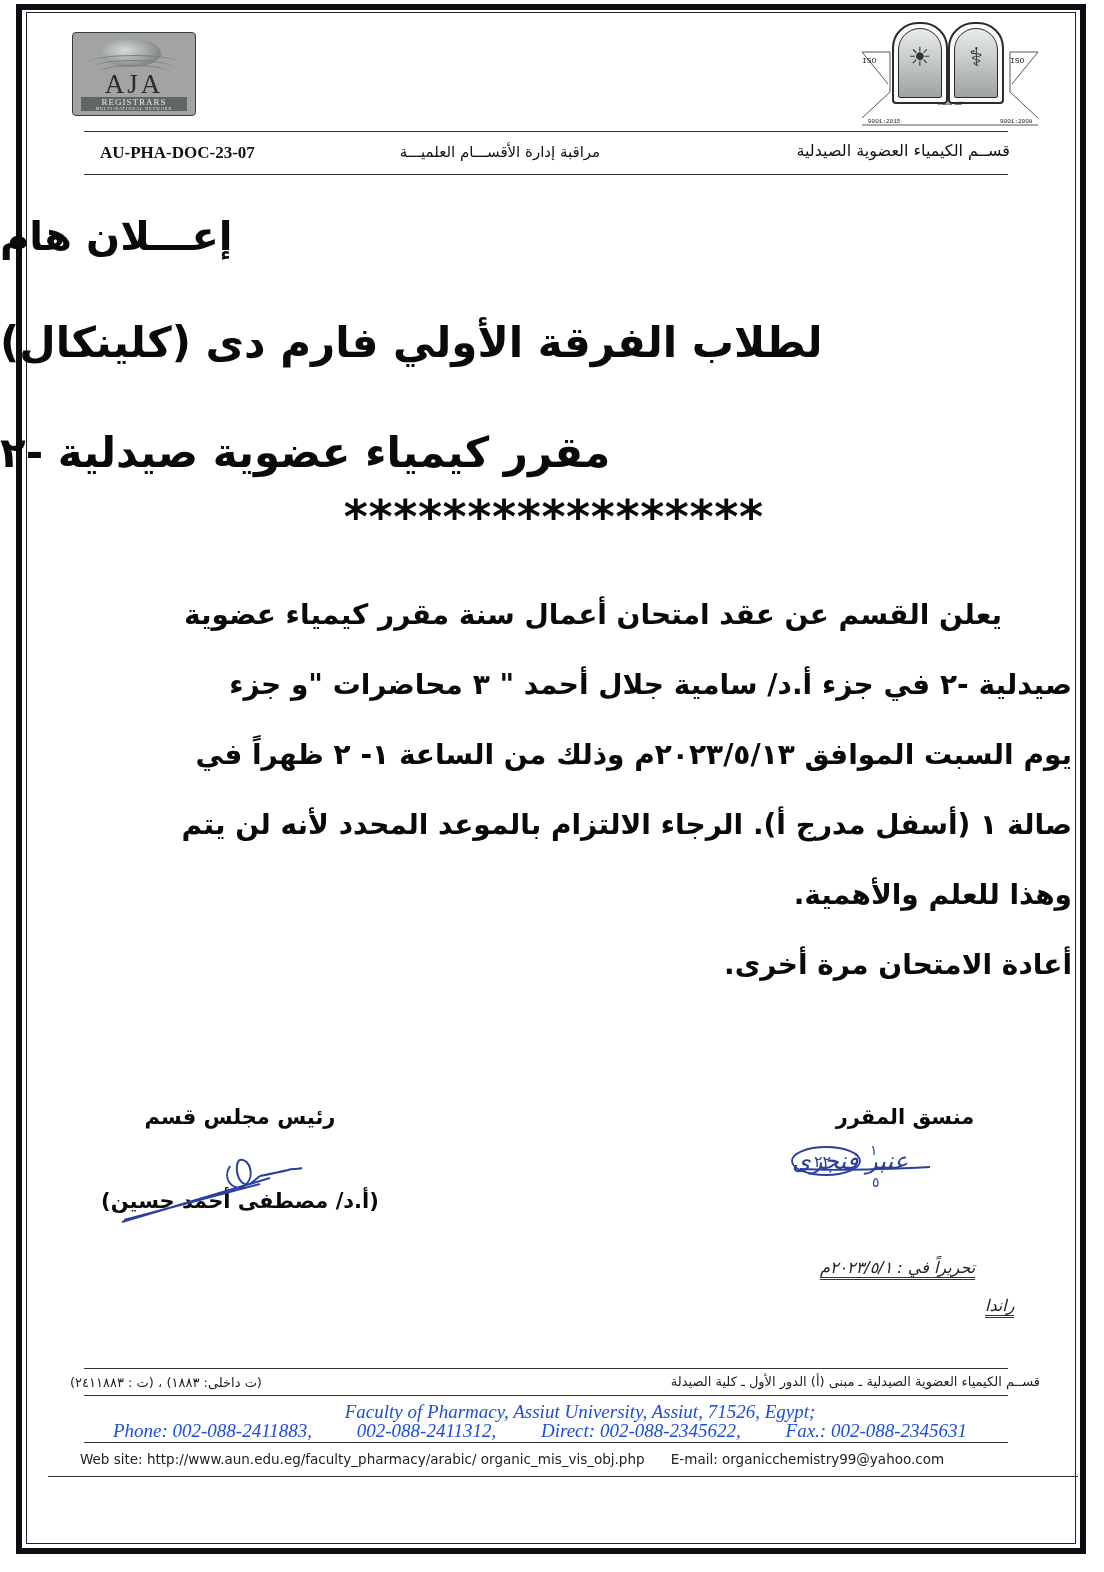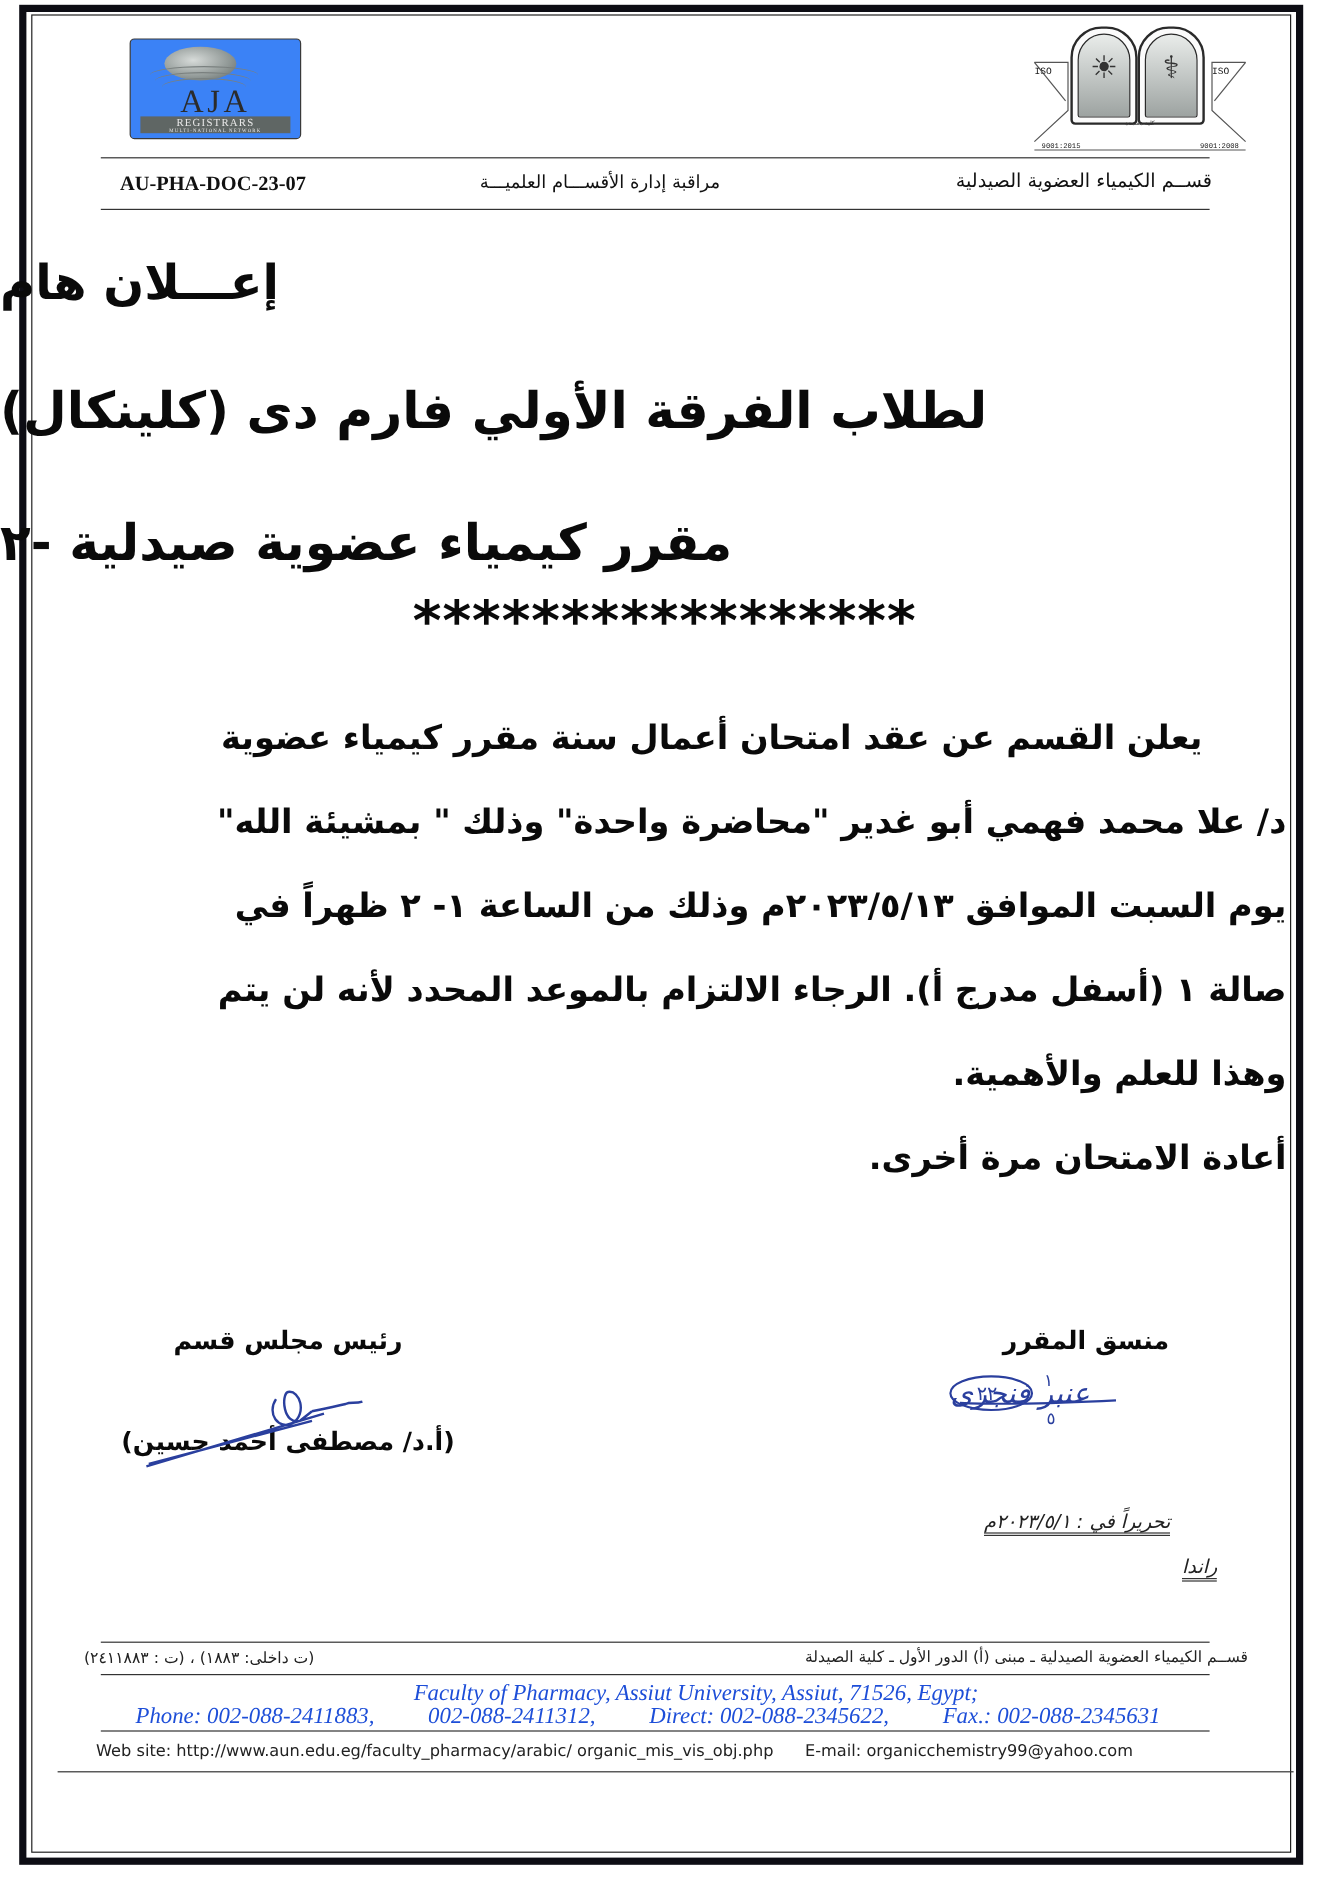--- a/index.html
+++ b/index.html
@@ -2,21 +2,21 @@
 <html><head>
 <meta charset="utf-8">
 <style>
   html, body { margin: 0; padding: 0; background: #ffffff; }
   body { width: 1104px; height: 1572px; position: relative; overflow: hidden; font-family: "DejaVu Sans", sans-serif; color: #000; }
 
   .frame-outer { position: absolute; left: 16px; top: 4px; width: 1070px; height: 1550px; border: 6px solid #0d0d14; box-sizing: border-box; }
   .frame-inner { position: absolute; left: 26px; top: 12px; width: 1050px; height: 1532px; border: 1.5px solid #222; box-sizing: border-box; }
 
   
-  .logo-aja { position: absolute; left: 108px; top: 32px; width: 122px; height: 82px; border: 1.5px solid #3a3a3a; border-radius: 4px; background: #3b82f6; overflow: hidden; padding-left: 19px; }
+  .logo-aja { position: absolute; left: 72px; top: 32px; width: 122px; height: 82px; border: 1.5px solid #3a3a3a; border-radius: 4px; background: #a3a3a3; overflow: hidden; }
   .logo-aja .globe { position: absolute; left: 28px; top: 6px; width: 60px; height: 28px; border-radius: 50%; background: radial-gradient(ellipse at 40% 40%, #d7dbd9 0%, #8f9795 60%, #5c6361 100%); }
   .logo-aja .ring { position: absolute; left: 16px; top: 22px; width: 90px; height: 14px; border-top: 1.5px solid #7a807f; border-radius: 50%; }
   .logo-aja .ring2 { top: 27px; left: 20px; width: 80px; }
   .logo-aja .ring3 { top: 32px; left: 26px; width: 70px; }
   .logo-aja .aja-text { position: absolute; left: 0; right: 0; top: 38px; text-align: center; font-family: "Liberation Serif", serif; font-size: 27px; letter-spacing: 3px; color: #2b2b2b; line-height: 26px; }
   .logo-aja .band { position: absolute; left: 8px; right: 8px; top: 64px; height: 14px; background: #5f6664; color: #e8e8e8; font-family: "Liberation Serif", serif; font-size: 9px; text-align: center; line-height: 10px; letter-spacing: 1px; }
   .logo-aja .band small { display: block; font-size: 4px; line-height: 4px; }
 
   .logo-iso { position: absolute; left: 860px; top: 22px; width: 180px; height: 104px; }
   .iso-arch { position: absolute; top: 0; width: 52px; height: 78px; border: 2px solid #2a2a2a; border-radius: 26px 26px 4px 4px; background: #fbfbfb; overflow: hidden; }
@@ -113,21 +113,21 @@
 <div class="hdr-right">قســم الكيمياء العضوية الصيدلية</div>
 <div class="hr" style="top:174px"></div>
 
 <div class="title t1">إعـــلان هام</div>
 <div class="title t2">لطلاب الفرقة الأولي فارم دى (كلينكال)</div>
 <div class="title t3">مقرر كيمياء عضوية صيدلية -٢</div>
 <div class="stars">*****************</div>
 
 <div class="body-text">
   <span class="line l1">يعلن القسم عن  عقد امتحان أعمال سنة مقرر كيمياء عضوية</span>
-  <span class="line">د/ علا محمد فهمي أبو غدير  "محاضرة واحدة" وذلك " بمشيئة الله"</span>
+  <span class="line">صيدلية -٢ في جزء أ.د/ سامية جلال أحمد  " ٣ محاضرات "و جزء</span>
   <span class="line">يوم السبت الموافق ٢٠٢٣/٥/١٣م  وذلك من الساعة ١- ٢ ظهراً  في</span>
   <span class="line">صالة ١  (أسفل مدرج أ). الرجاء الالتزام بالموعد المحدد لأنه لن يتم</span>
   <span class="line">وهذا للعلم والأهمية.</span>
   <span class="line">أعادة الامتحان مرة أخرى.</span>
 </div>
 
 <div class="sig-block sig-left">
   <div class="sig-title">رئيس مجلس قسم</div>
   <div class="sig-name">(أ.د/ مصطفى أحمد حسين)</div>
 </div>

